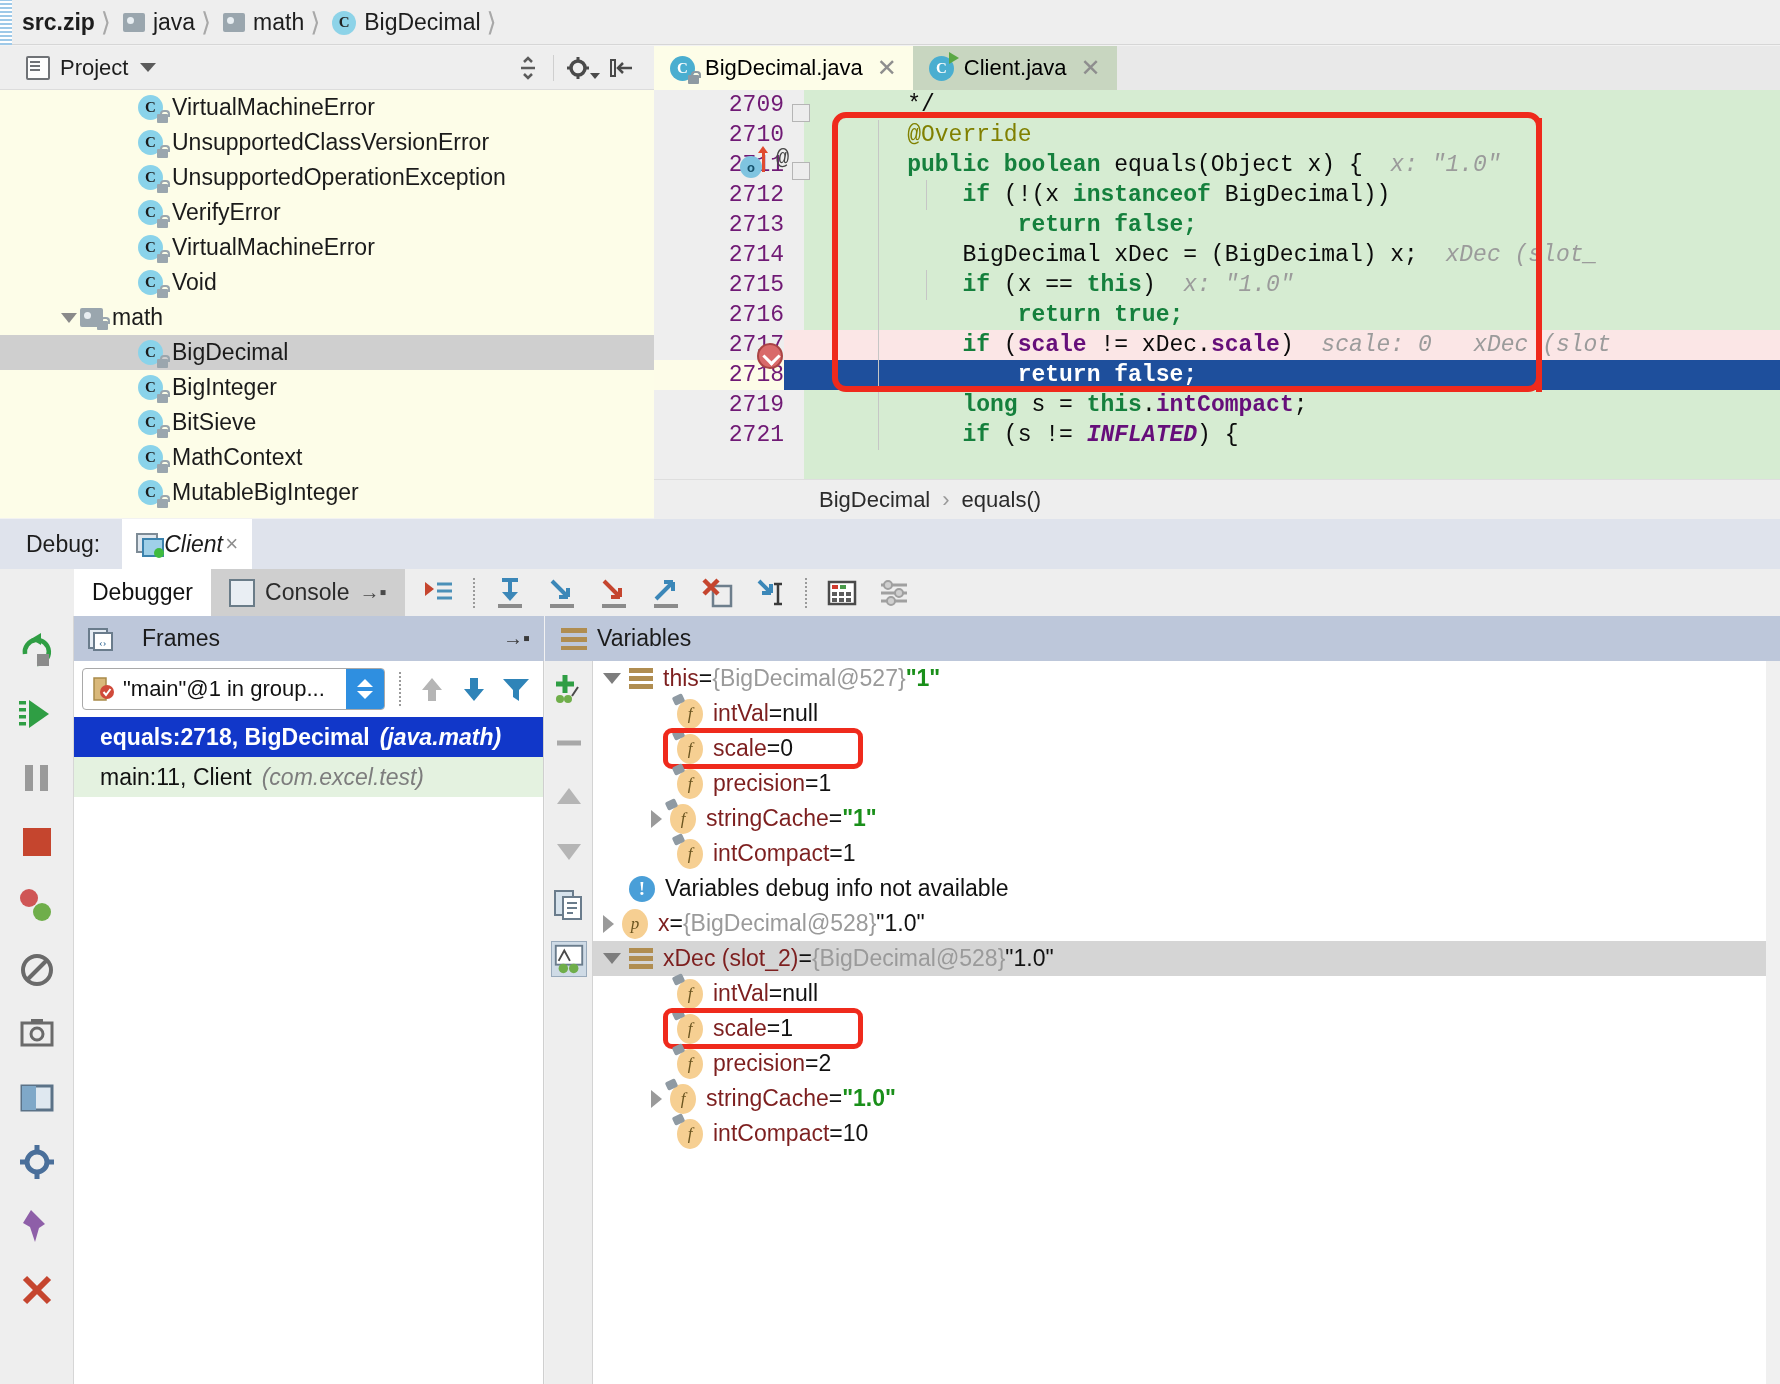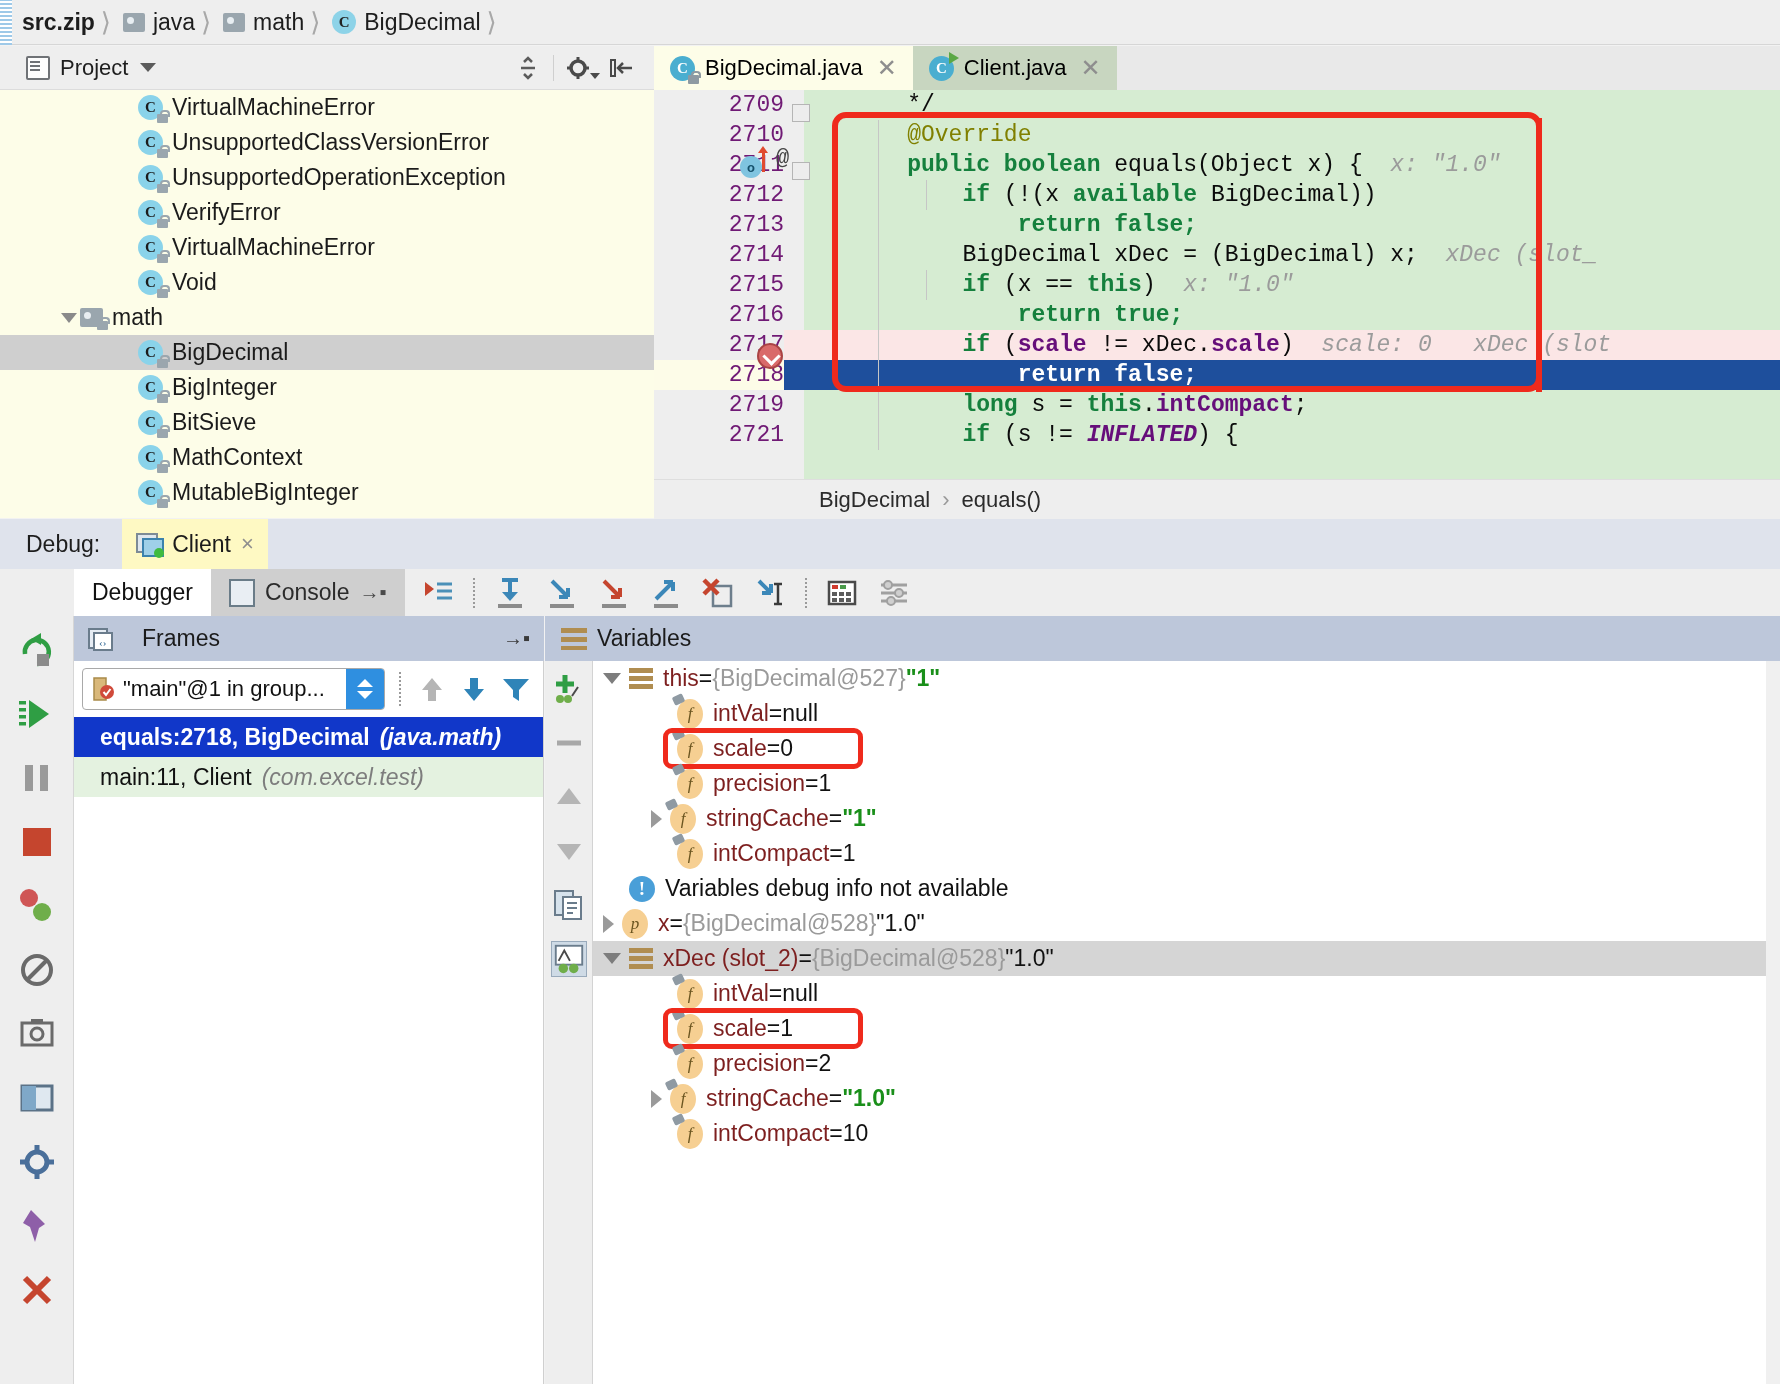--- a/index.html
+++ b/index.html
@@ -6,21 +6,21 @@
   html, body {
     width: 1780px; height: 1384px;
     font-family: "Liberation Sans", sans-serif;
     background: #f2f2f2; overflow: hidden;
   }
   .app { position: relative; width: 1780px; height: 1384px; }
 
   
   .crumbbar {
     position: absolute; left: 0; top: 0; width: 1780px; height: 45px;
-    background: #eeeeee; display: flex; align-items: center;
+    background: #eeeeee; display: flex; align-items: flex-start;
     border-bottom: 1px solid #d6d6d6;
   }
   .crumb-strip { width: 12px; height: 45px; margin-right: 8px;
     background: repeating-linear-gradient(0deg,#9ec9e8 0 2px,#ffffff 2px 4px); }
   .crumb { display: flex; align-items: center; height: 45px; padding: 0 4px 0 2px; position: relative;}
   .crumb .ctext { font-size: 23px; color: #1d1d1d; }
   .crumb.first .ctext { font-weight: bold; }
   .crumb .sep { display:inline-block; width: 22px; text-align:center; color:#a8a8a8; font-size:26px; font-weight:300; }
   .ic-folder { width: 22px; height: 19px; margin-right: 8px; position: relative; display:inline-block;
      background:#9aa6ae; border-radius:2px; }
@@ -128,22 +128,22 @@
   .ed-crumb { position:absolute; left:654px; top:479px; width:1126px; height:40px;
      background:#eeeeee; display:flex; align-items:center; padding-left:165px; gap:12px;
      border-top:1px solid #dedede;}
   .ed-crumb span { font-size:22px; color:#2b2b2b;}
   .ed-crumb .sp { color:#9a9a9a; }
 
   
   .dbg-head { position:absolute; left:0; top:519px; width:1780px; height:50px; background:#dfe3ec;
      display:flex; align-items:center; }
   .dbg-label { font-size:23px; color:#1d1d1d; margin-left:26px; }
-  .dbg-tab { margin-left:22px; height:50px; background:#fef9c3; display:flex; align-items:center;
-     padding:0 14px; gap:10px;}
+  .dbg-tab { margin-left:22px; height:50px; background:#ffffff; display:flex; align-items:center;
+     padding:0 14px; gap:2px;font-style:italic;}
   .dbg-tab .tlabel { font-size:23px; color:#1b1b1b;}
   .dbg-tab .tclose { color:#8e8e8e; font-size:22px;}
   .dbg-run-ic{width:26px;height:22px;position:relative;}
   .dbg-run-ic:before{content:"";position:absolute;left:0;top:0;width:18px;height:16px;
      border:2px solid #7d8b96;background:#dfe7ee;}
   .dbg-run-ic:after{content:"";position:absolute;left:6px;top:5px;width:18px;height:15px;
      border:2px solid #3b82ad;background:#9fd0e8;}
   .dbg-run-dot{position:absolute;right:-2px;bottom:-3px;width:10px;height:10px;border-radius:50%;
      background:#3fbb3f;z-index:3;}
 
@@ -379,21 +379,21 @@
         <div class="crow">
           <span class="lnum">2710</span>
           <span class="code"><span class="anno">    @Override</span></span>
         </div>
         <div class="crow">
           <span class="lnum">2711</span>
           <span class="code"><span class="kw">    public boolean </span><span class="plain">equals(Object x) {</span><span class="hint">  x: "1.0"</span></span>
         </div>
         <div class="crow">
           <span class="lnum">2712</span>
-          <span class="code"><span class="kw">        if </span><span class="plain">(!(x </span><span class="kw">available </span><span class="plain">BigDecimal))</span></span>
+          <span class="code"><span class="kw">        if </span><span class="plain">(!(x </span><span class="kw">instanceof </span><span class="plain">BigDecimal))</span></span>
         </div>
         <div class="crow">
           <span class="lnum">2713</span>
           <span class="code"><span class="kw">            return false;</span></span>
         </div>
         <div class="crow">
           <span class="lnum">2714</span>
           <span class="code"><span class="plain">        BigDecimal xDec = (BigDecimal) x;</span><span class="hint">  xDec (slot_</span></span>
         </div>
         <div class="crow">

